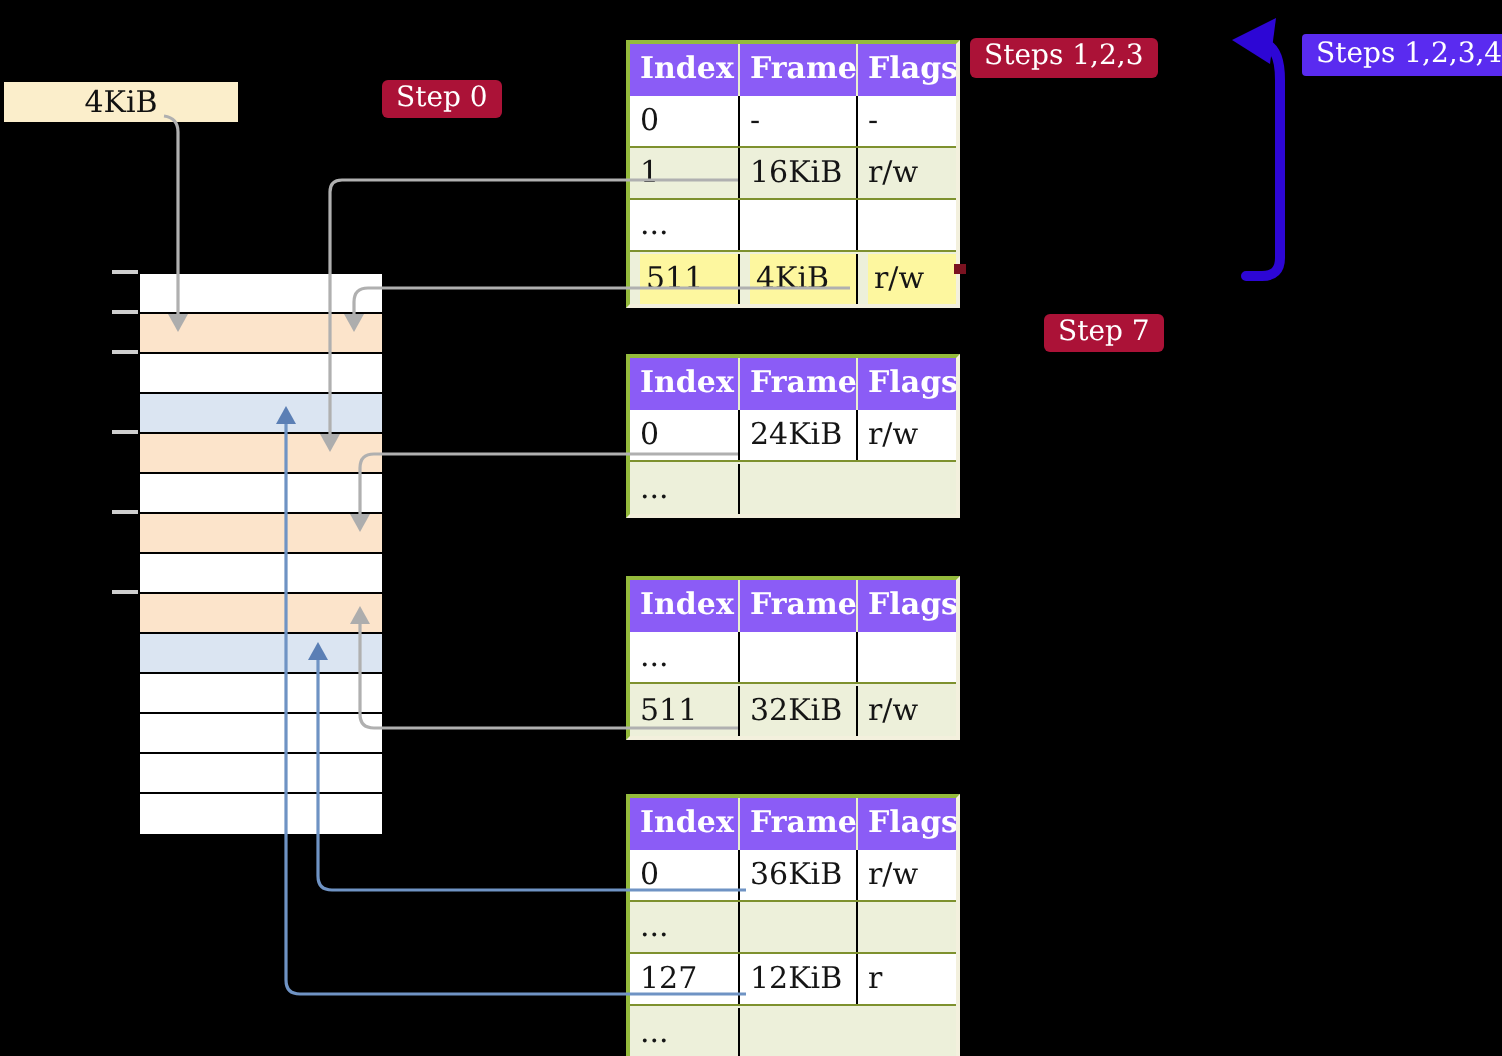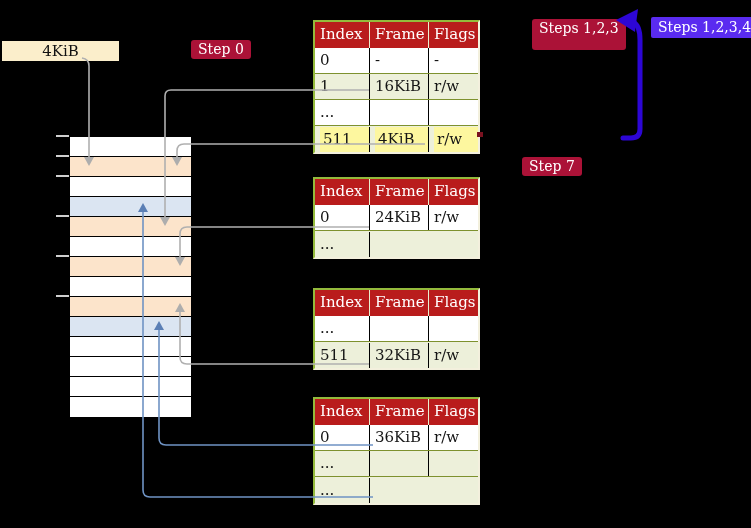--- a/index.html
+++ b/index.html
@@ -17,21 +17,21 @@
     position:absolute; left:2px; top:41px; width:117px; height:20px;
     background:#fbeecb; color:#111; font-size:15px; text-align:center; line-height:20px;
   }
   .ptable { position:absolute; left:313px; width:167px;
     border-left:2px solid #94ba3c; border-top:2px solid #94ba3c;
     border-right:2px solid #f3f0dd; border-bottom:2px solid #f3f0dd;
     box-sizing:border-box;
   }
   .trow { display:flex; height:26px; box-sizing:border-box; border-bottom:1px solid #7e912e; }
   .trow:last-child { border-bottom:none;align-items:center; }
-  .trow.hdr { background:#b91c1c; color:#fff; font-weight:normal; border-bottom:none; }
+  .trow.hdr { background:#8b5cf6; color:#fff; font-weight:bold; border-bottom:none; }
   .tcell { box-sizing:border-box; padding-left:5px; font-size:15px; line-height:25px;
            color:#151515; overflow:hidden; white-space:nowrap; }
   .tcell.c0 { width:55px; } .tcell.c1 { width:59px; } .tcell.c2 { width:49px; border-right:none !important; }
   .hdr .tcell { color:#fff; border-right:1px solid #e9eecf; }
   .drow .tcell { border-right:1px solid #000; }
   .drow.shaded { background:#edf0da; }
   .drow.plain  { background:#ffffff; }
   .hl { background:#fdf79f; padding:0 3px; }
   #memcol { position:absolute; left:69px; top:136px; width:121px;
             border:1px solid #000; box-sizing:content-box; }
@@ -42,21 +42,21 @@
 </style>
 </head>
 <body>
 
 <div id="canvas">
 
   <div class="size-label">4KiB</div>
 
   <div class="badge badge-red" style="left:191px; top:40px; height:19px; line-height:19px;text-align:right;">Step 0</div>
 
-  <div class="badge badge-red" style="left:532px; top:19px; height:31px; line-height:19px;">Steps 1,2,3</div>
+  <div class="badge badge-red" style="left:485px; top:19px; height:20px; line-height:19px;">Steps 1,2,3</div>
 
   <div class="badge badge-violet" style="left:651px; top:17px; height:21px; line-height:21px;">Steps 1,2,3,4</div>
 
   <div class="badge badge-red" style="left:522px; top:157px; height:19px; line-height:19px;">Step 7</div>
 
   <div id="memcol">
       <div class="mrow" style="background: rgb(255, 255, 255);"></div>
       <div class="mrow" style="background: rgb(252, 228, 203);"></div>
       <div class="mrow" style="background: rgb(255, 255, 255);"></div>
       <div class="mrow" style="background: rgb(219, 229, 242);"></div>
@@ -155,20 +155,25 @@
       <div class="trow drow plain">
         <div class="tcell c0">0</div>
         <div class="tcell c1">36KiB</div>
         <div class="tcell c2">r/w</div>
       </div>
       <div class="trow drow shaded">
         <div class="tcell c0">...</div>
         <div class="tcell c1"></div>
         <div class="tcell c2"></div>
       </div>
+      <div class="trow drow plain">
+        <div class="tcell c0">127</div>
+        <div class="tcell c1">12KiB</div>
+        <div class="tcell c2">r</div>
+      </div>
       <div class="trow drow shaded">
         <div class="tcell c0">...</div>
         <div class="tcell c1"></div>
         <div class="tcell c2"></div>
       </div>
     </div>
 
   <svg id="overlay" width="751" height="528" viewBox="0 0 751 528">
     <g stroke="#b0b0b0" stroke-width="1.6" fill="none" stroke-linejoin="round">
       <path d="M 82 58 Q 89 59 89 66 L 89 157"></path>

